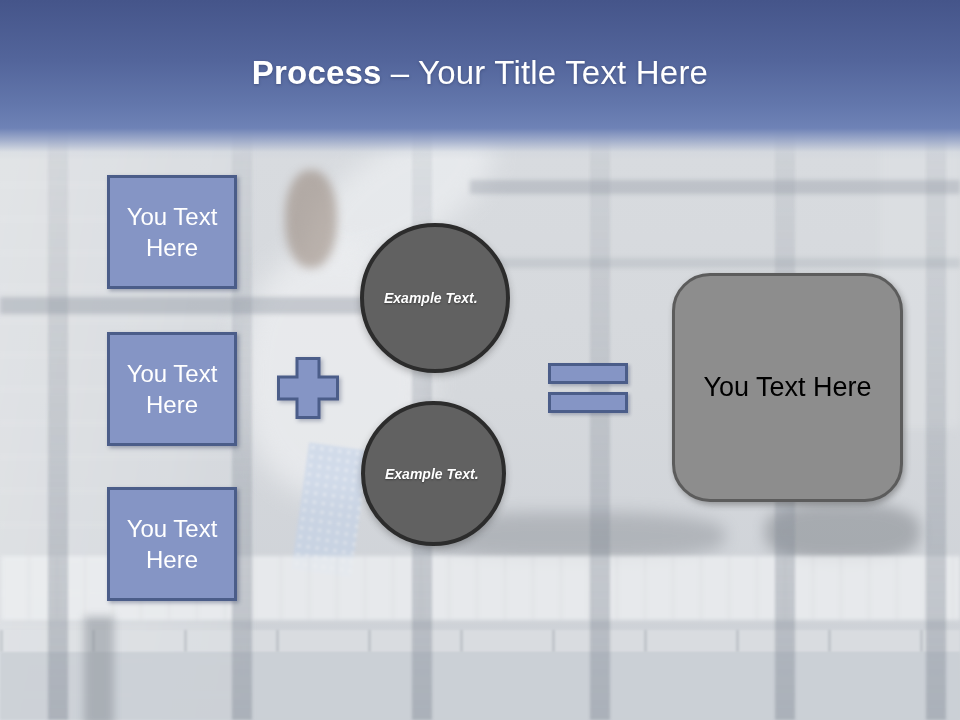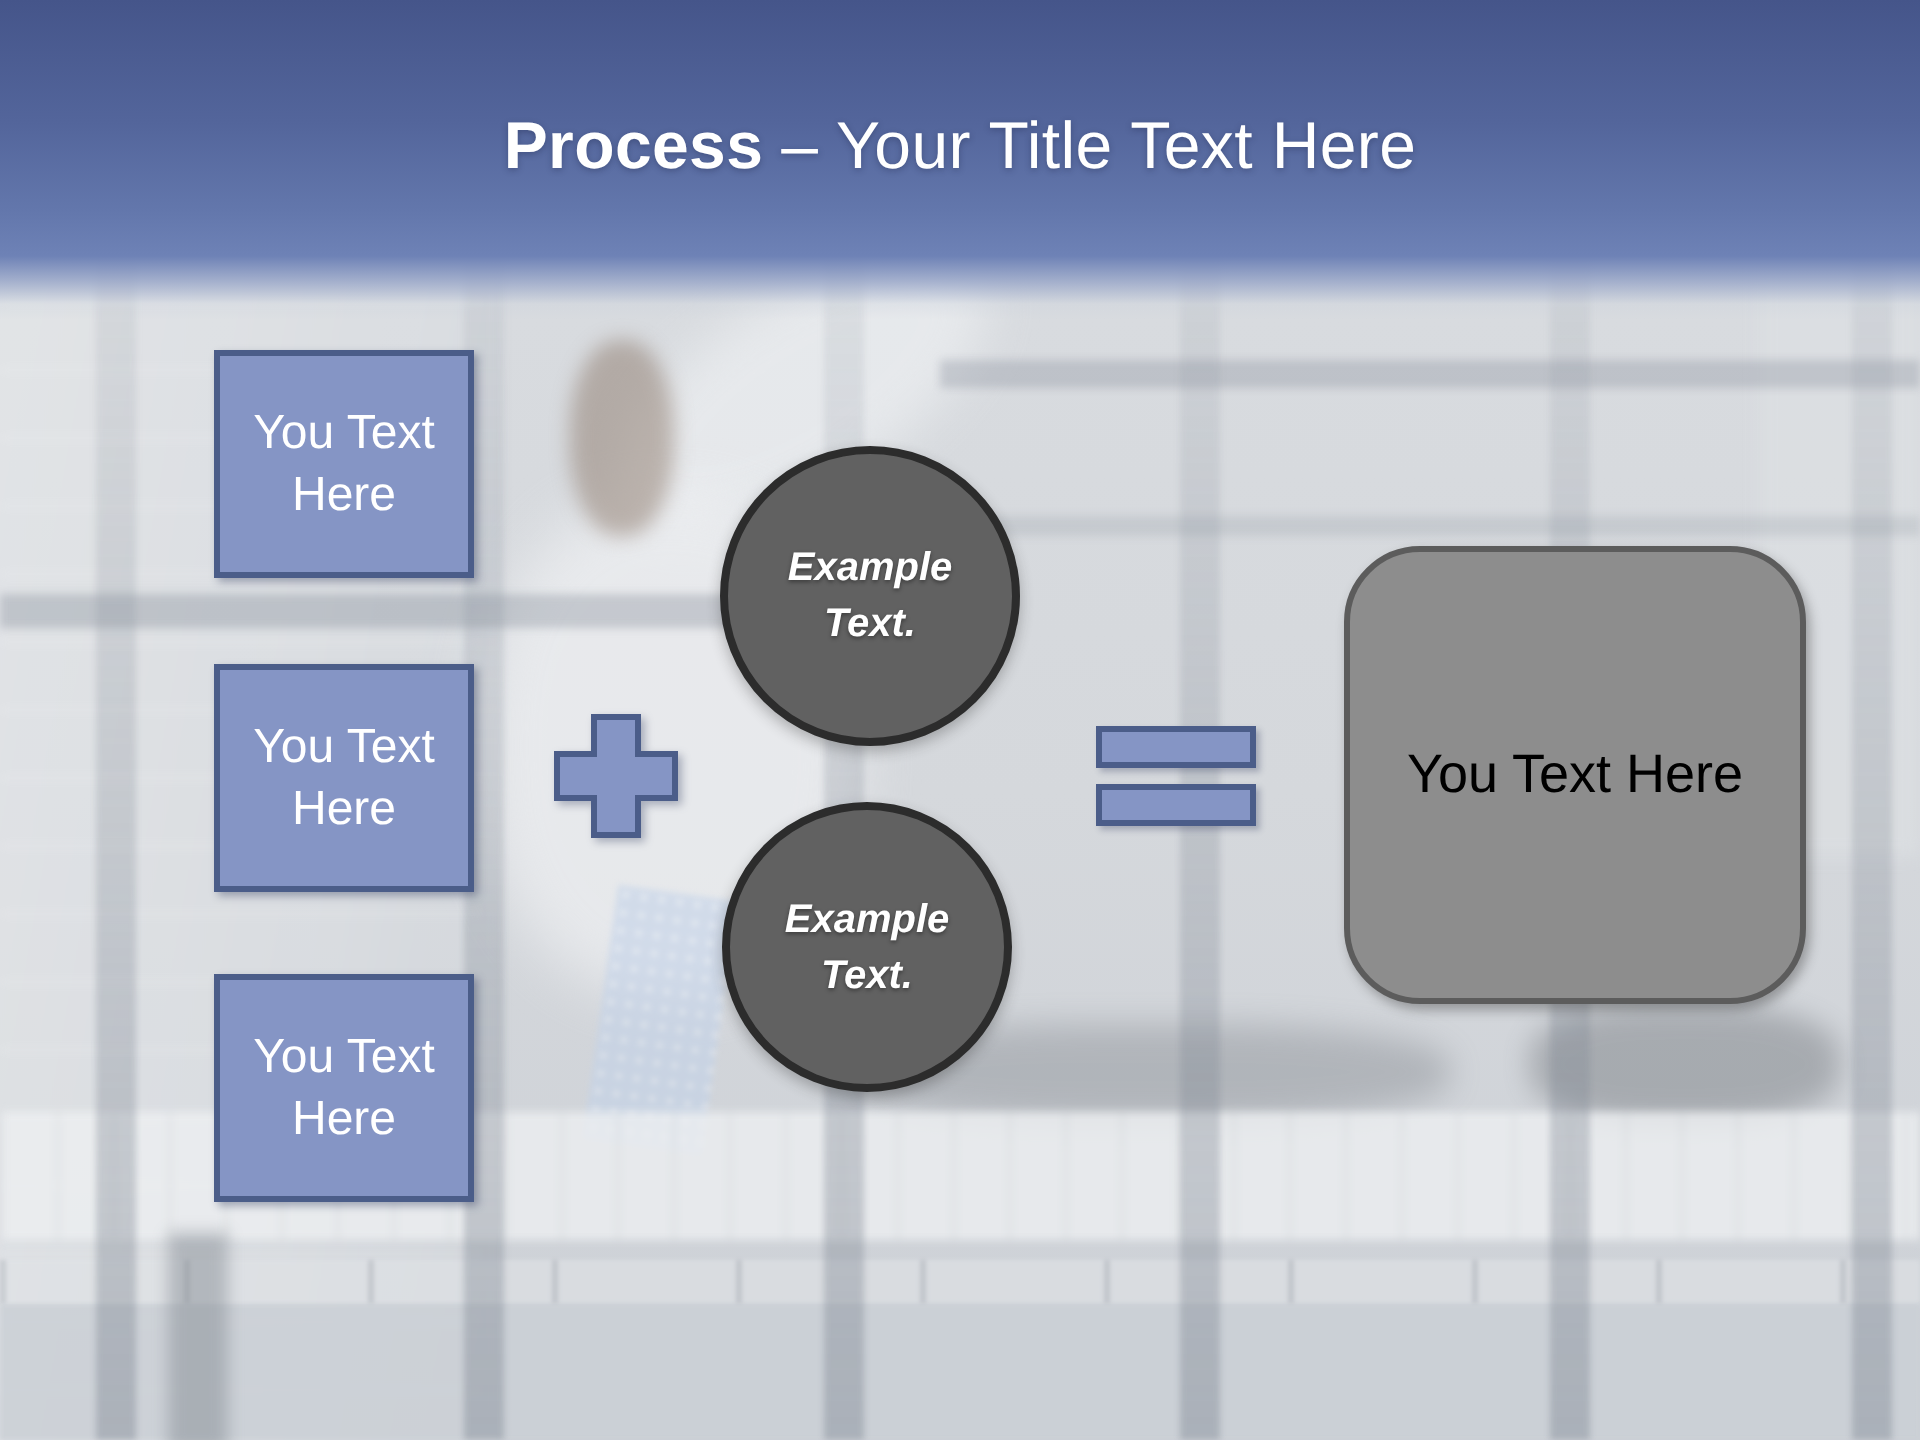--- a/index.html
+++ b/index.html
@@ -58,21 +58,21 @@
   .bb1{top:175px;} .bb2{top:332px;} .bb3{top:487px;}
   .plus-wrap{position:absolute;left:277px;top:357px;width:62px;height:62px;
     filter:drop-shadow(2px 2px 2px rgba(50,60,95,.35));}
   .equals{position:absolute;left:548px;top:363px;width:80px;}
   .equals .bar{box-sizing:border-box;width:80px;height:21px;background:#8595c5;border:3px solid #4b5d89;
     box-shadow:2px 2px 3px rgba(50,60,95,.3);}
   .equals .bar + .bar{margin-top:8px;}
   .circle{position:absolute;box-sizing:border-box;border-radius:50%;
     background:#616161;border:4px solid #2c2c2c;box-shadow:0 3px 7px rgba(40,40,40,.3);
     display:flex;align-items:center;justify-content:flex-start;text-align:center;
-    color:#fff;font-size:20px;font-weight:bold;font-style:italic;line-height:28px;padding:0 20px;
+    color:#fff;font-size:14px;font-weight:bold;font-style:italic;line-height:28px;padding:0 20px;
     text-shadow:0 1px 2px rgba(0,0,0,.4);}
   .c1{left:360px;top:223px;width:150px;height:150px;}
   .c2{left:361px;top:401px;width:145px;height:145px;}
   .result{position:absolute;left:672px;top:273px;width:231px;height:229px;box-sizing:border-box;
     background:#8d8d8d;border:3px solid #5c5c5c;border-radius:38px;
     box-shadow:2px 3px 6px rgba(55,55,55,.4);
     display:flex;align-items:center;justify-content:center;text-align:center;
     color:#000;font-size:27px;padding:0 16px;}
 </style>
 </head>

